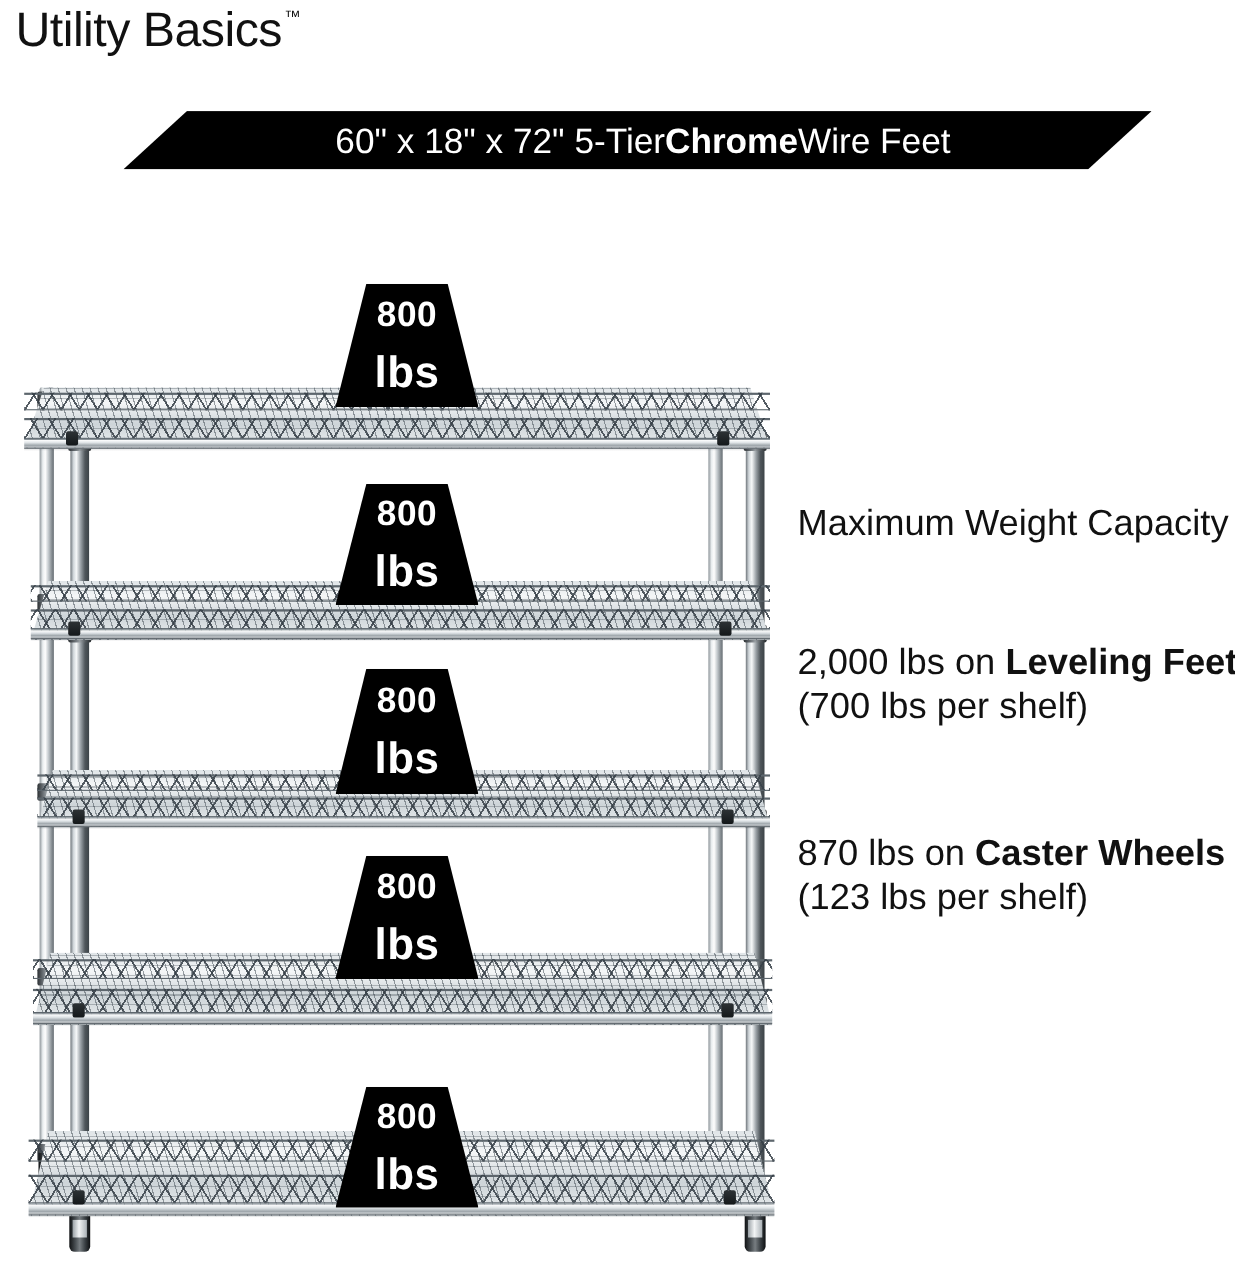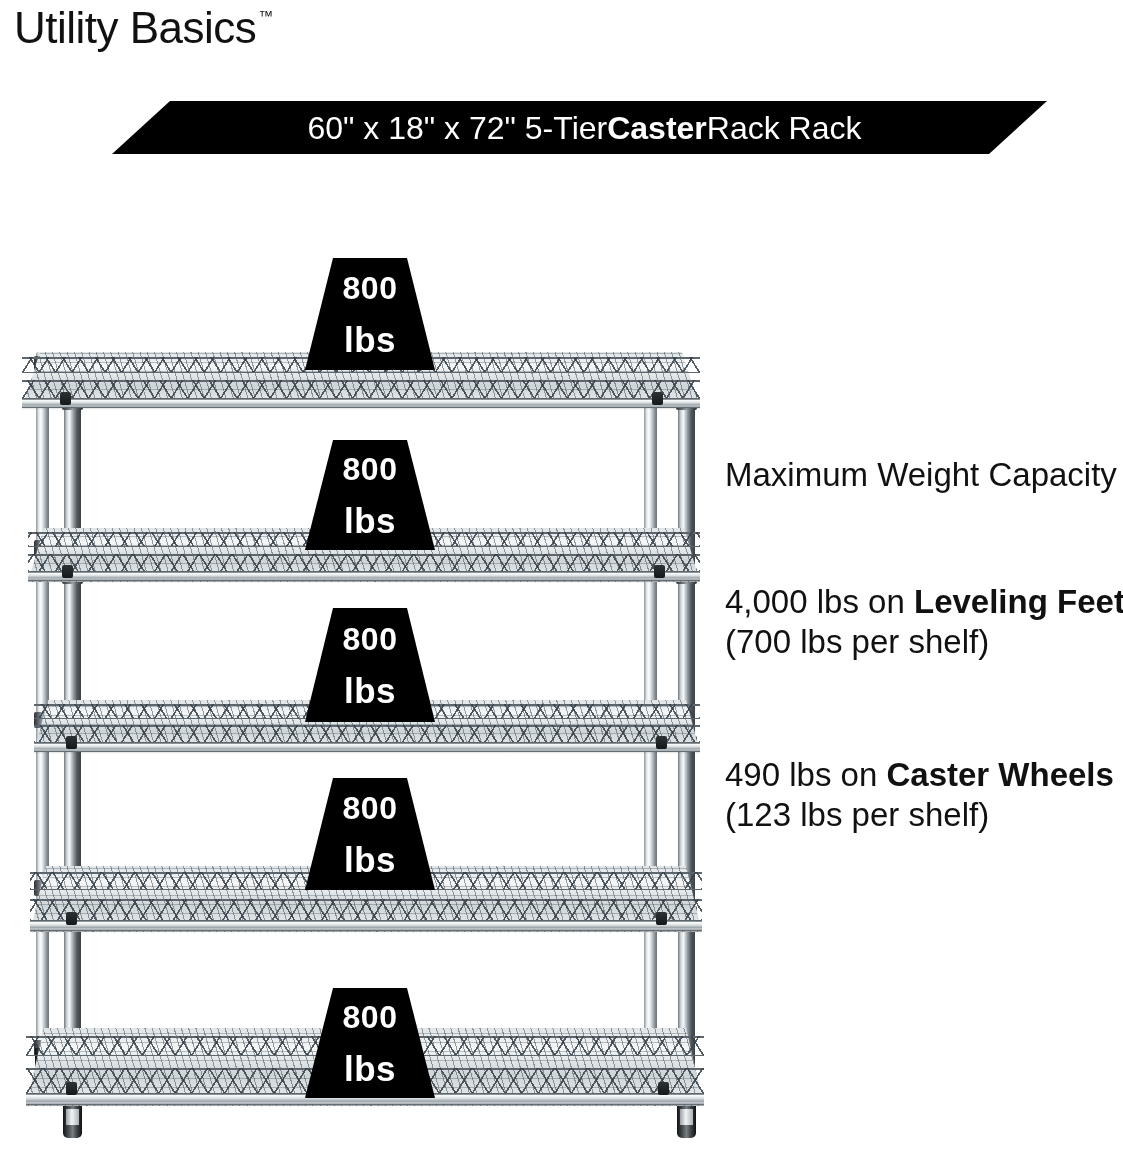--- a/index.html
+++ b/index.html
@@ -120,36 +120,36 @@
   }
 
   
   .badge{position:absolute;background:#000;color:#fff;}
   .badge .btxt{
     position:absolute;left:0;top:0;width:100%;height:100%;
     display:flex;flex-direction:column;align-items:center;justify-content:center;
     font-weight:700;line-height:1.0;letter-spacing:0.5px;
   }
   .badge .n{font-size:32px;}
-  .badge .u{font-size:35px;margin-top:18px;}
+  .badge .u{font-size:40px;margin-top:18px;}
 </style>
 </head>
 <body>
 
 <div class="stage">
 
   <div class="brand">
     <span>Utility Basics</span><span class="tm">™</span>
   </div>
 
   <div class="banner">
     <div class="banner-text">
       <span>60" x 18" x 72" 5-Tier </span>
-        <b>Caster</b>
-        <span> Rack Rack</span>
+        <b>Chrome</b>
+        <span> Wire Feet</span>
     </div>
   </div>
 
   <div class="rack">
 
     <div class="post rear" style="left:36px;top:352px;height:700px;">
       <div class="collar" style="top:4px;"></div>
       <div class="collar" style="top:188px;"></div>
       <div class="collar" style="top:360px;"></div>
       <div class="collar" style="top:528px;"></div>
@@ -319,20 +319,20 @@
               clip-path:polygon(28px 0,102px 0,130px 110px,0 110px);">
     <div class="btxt">
       <span class="n">800</span>
       <span class="u">lbs</span>
     </div>
   </div>
 
   <div class="copy copy-head" style="position:absolute;left:725px;top:455px;">Maximum Weight Capacity</div>
 
   <div class="copy copy-p1" style="position:absolute;left:725px;top:582px;">
-    <span>4,000 lbs on </span><b>Leveling Feet</b><span> (700 lbs per shelf)</span>
+    <span>2,000 lbs on </span><b>Leveling Feet</b><span> (700 lbs per shelf)</span>
   </div>
 
   <div class="copy copy-p2" style="position:absolute;left:725px;top:755px;">
-    <span>490 lbs on </span><b>Caster Wheels</b><span> (123 lbs per shelf)</span>
+    <span>870 lbs on </span><b>Caster Wheels</b><span> (123 lbs per shelf)</span>
   </div>
 
 </div>
 
 </body></html>

